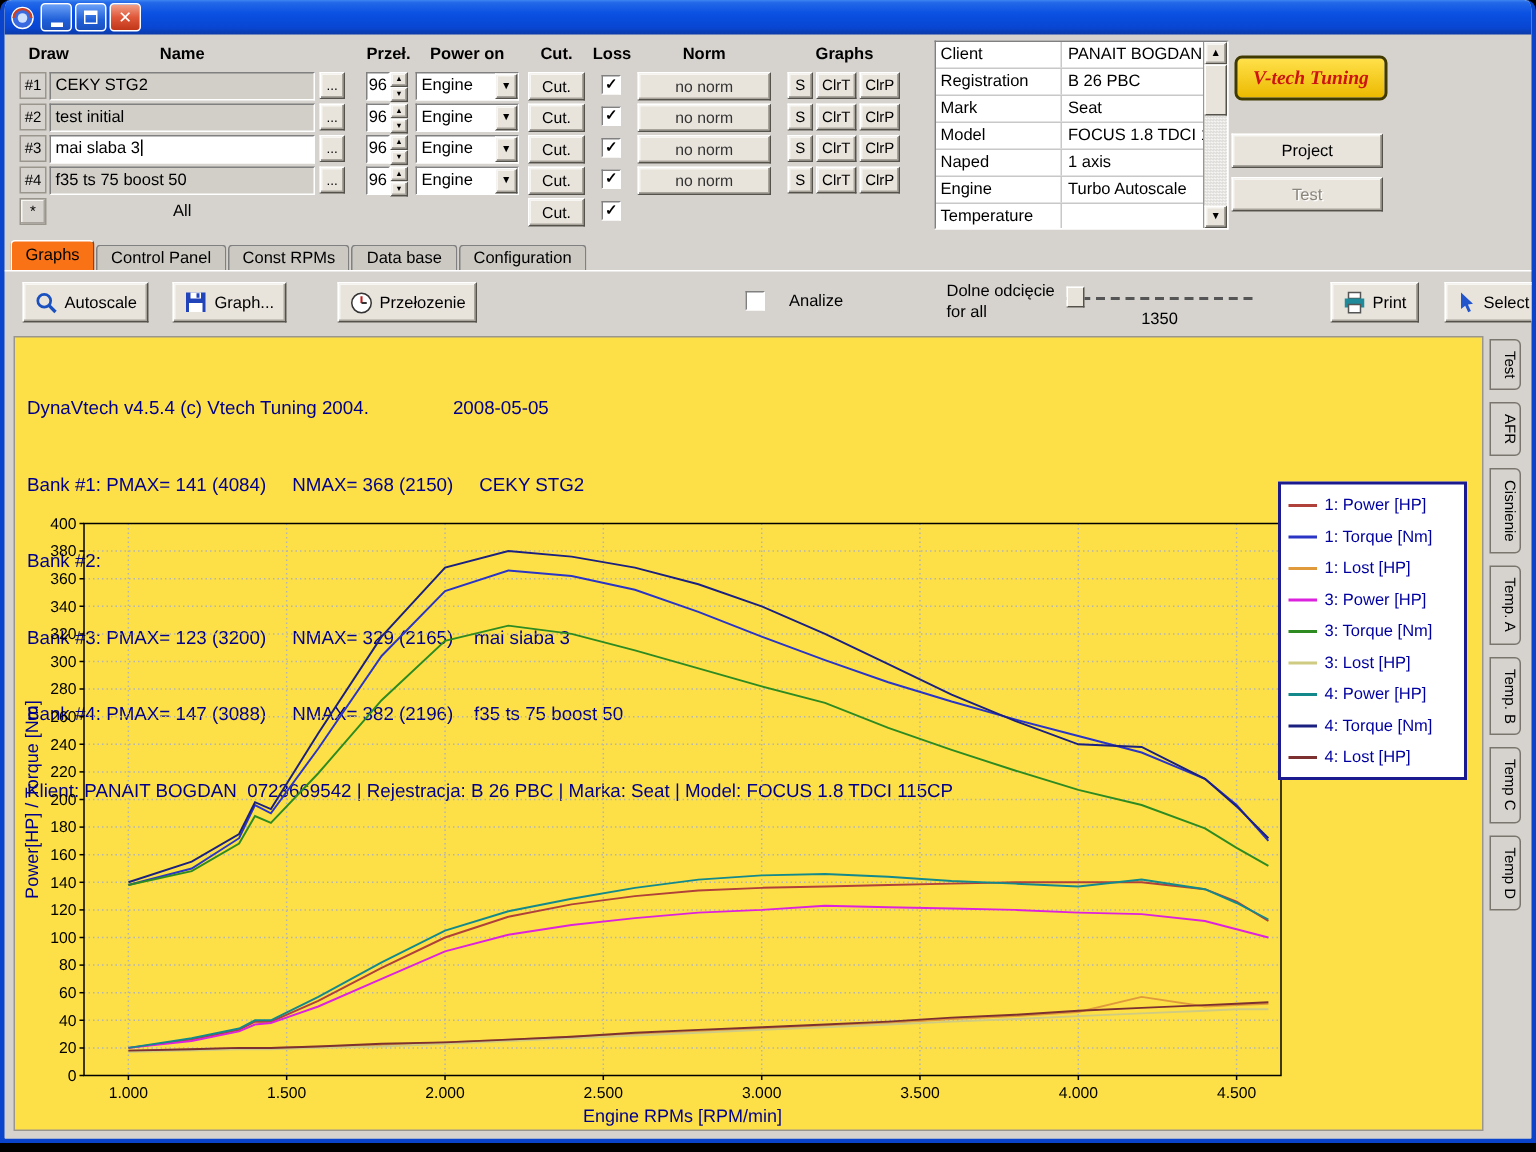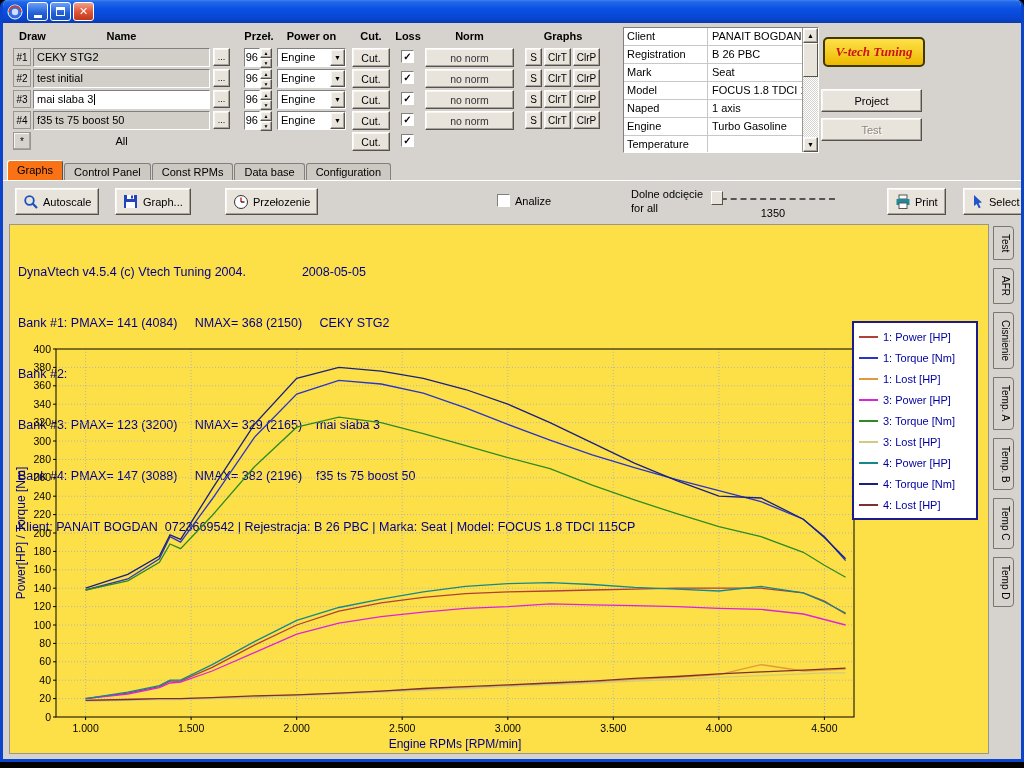--- a/index.html
+++ b/index.html
@@ -73,21 +73,21 @@
   .mtab { height:17px; margin-top:3px; padding:2px 9px 0 9px; font-size:11px; background:#ccc9c2;
           border:1px solid #808080; border-bottom:none; border-radius:3px 3px 0 0; margin-right:1px; cursor:pointer; }
   .mtab.active { height:20px; background:#f97316; border-color:#fff #55524c transparent #fff; position:relative; z-index:2; padding-top:3px; }
   .statusbox { position:absolute; right:4px; top:2px; height:17px; display:flex; border:1px solid; border-color:#808080 #fff #fff #808080; }
   .statusbox span { padding:1px 8px 0 8px; font-size:11px; white-space:nowrap; }
   .statusdiv { width:1px; background:#9a968e; }
   
   .toolbar { position:absolute; top:180px; left:0; right:0; height:42px; border-top:1px solid #fff; }
   .tbtn { position:absolute; top:7px; height:27px; display:flex; align-items:center; gap:4px; padding:0 7px; font-size:11px; }
   .tbtn svg { flex:0 0 auto; }
-  .analize { position:absolute; left:494px; top:13px; display:flex; gap:5px; align-items:center; font-size:11px; cursor:pointer; }
+  .analize { position:absolute; left:494px; top:13px; display:flex; gap:16px; align-items:center; font-size:11px; cursor:pointer; }
   .analize .box { width:13px; height:13px; background:#fff; border:1px solid; border-color:#808080 #fff #fff #808080; }
   .cutoff-labels { position:absolute; left:628px; top:6px; font-size:11px; line-height:14px; }
   .slider { position:absolute; left:708px; top:10px; width:124px; height:14px; cursor:pointer; }
   .slider-track { position:absolute; left:0; right:0; top:7px; border-top:2px dashed #555; }
   .slider-handle { position:absolute; left:0; top:0; width:12px; height:14px; background:#e8e4dc;
                    border:1px solid; border-color:#fff #55524c #55524c #fff; }
   .slider-value { position:absolute; left:708px; top:26px; width:124px; text-align:center; font-size:11px; }
   
   .graph-area { position:absolute; top:222px; left:0; right:0; height:534px; }
   .graph-panel { position:absolute; left:6px; top:2px; width:980px; height:530px; background:#fde047; border:1px solid #9a968e; }
@@ -259,21 +259,21 @@
           <div class="crow">
             <span class="clabel">Model</span>
             <span class="cvalue">FOCUS 1.8 TDCI 115CP</span>
           </div>
           <div class="crow">
             <span class="clabel">Naped</span>
             <span class="cvalue">1 axis</span>
           </div>
           <div class="crow">
             <span class="clabel">Engine</span>
-            <span class="cvalue">Turbo Gasoline</span>
+            <span class="cvalue">Turbo Autoscale</span>
           </div>
           <div class="crow">
             <span class="clabel">Temperature</span>
             <span class="cvalue"></span>
           </div>
         </div>
       <div class="vscroll">
         <button class="sarrow btn3d">▲</button>
         <span class="strack">
             <span class="sthumb"></span>

